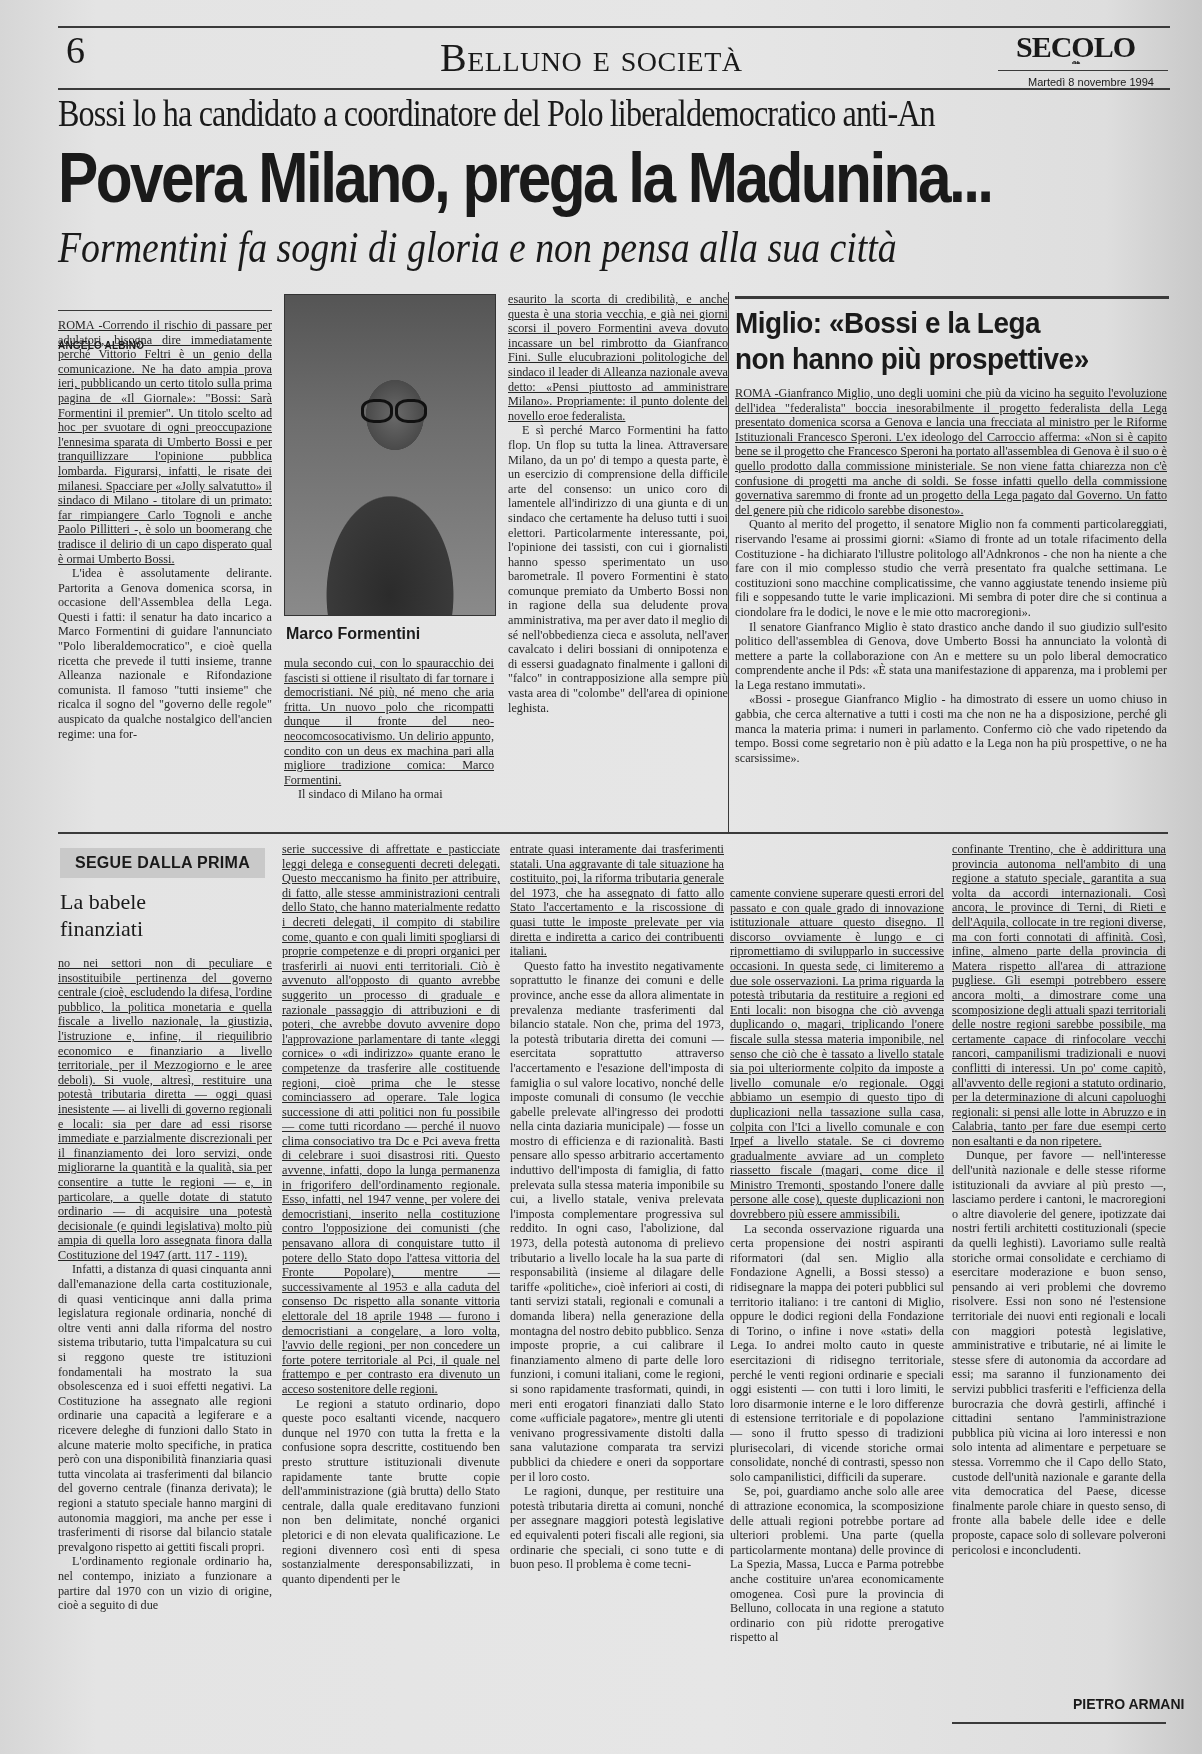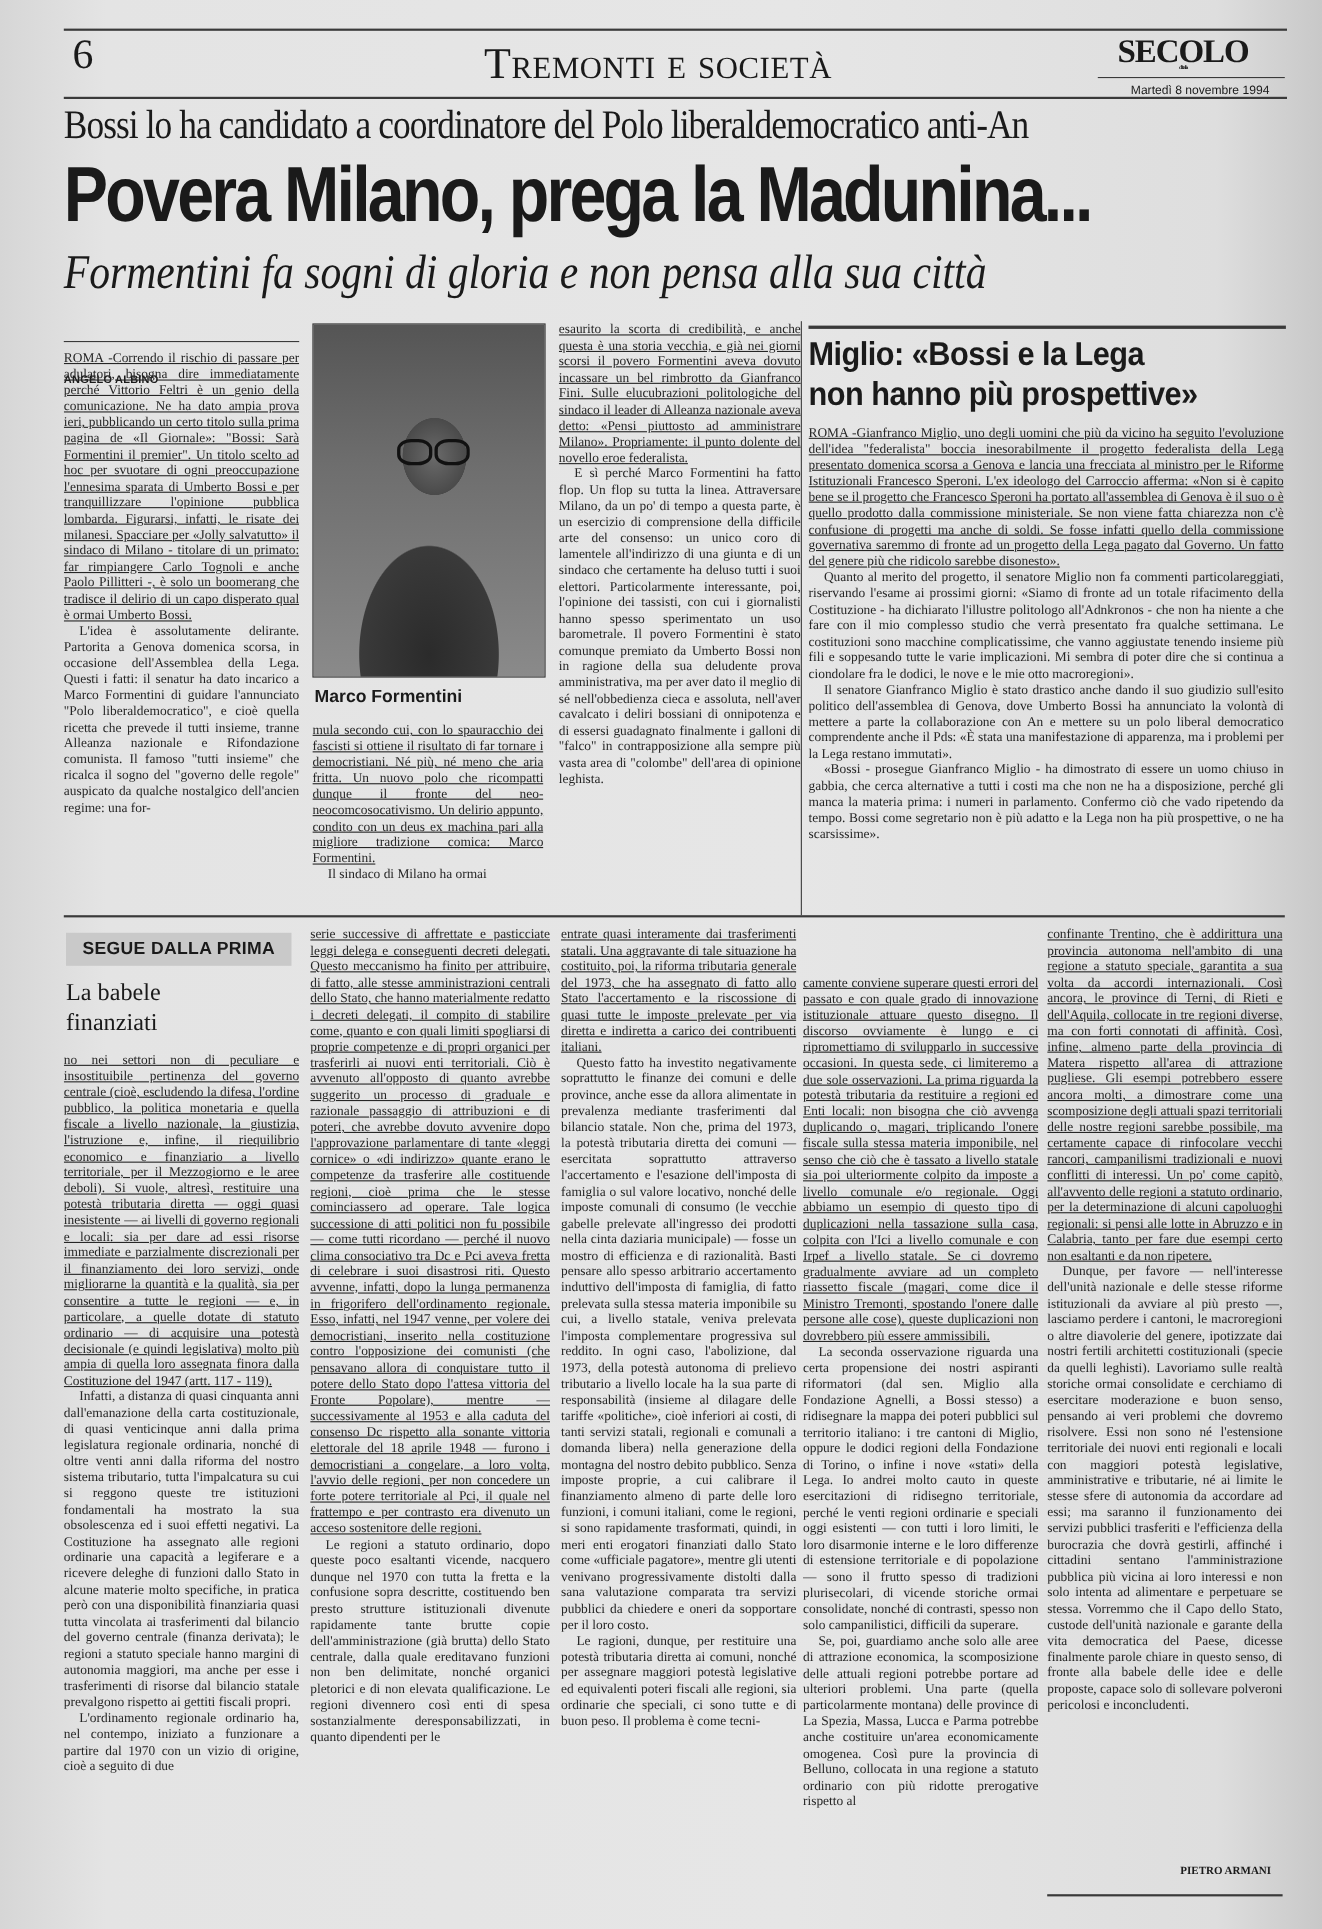--- a/index.html
+++ b/index.html
@@ -30,30 +30,30 @@
     background:
       radial-gradient(ellipse 48px 58px at 110px 120px, #6a6a6a 0%, #4a4a4a 60%, transparent 61%),
       radial-gradient(ellipse 90px 140px at 105px 300px, #2b2b2b 0%, #3a3a3a 70%, transparent 71%),
       linear-gradient(180deg,#555 0%,#6e6e6e 40%,#8a8a8a 100%);
     border:1px solid #333; }
   .glasses { position:absolute; width:26px; height:18px; border:3px solid #111; border-radius:40%; }
   .caption { position:absolute; left:286px; top:625px; font-family:"Liberation Sans", sans-serif; font-weight:bold; font-size:16px; }
   .box-title { position:absolute; left:735px; top:305px; font-family:"Liberation Sans", sans-serif; font-weight:bold; font-size:30px; line-height:36px; letter-spacing:-0.5px; white-space:nowrap; transform:scaleX(0.93); transform-origin:left; }
   .segue { position:absolute; left:60px; top:848px; width:205px; height:30px; background:#c9c9c9; font-family:"Liberation Sans", sans-serif; font-weight:bold; font-size:16px; line-height:30px; text-align:center; letter-spacing:0.3px; }
   .babele { position:absolute; left:60px; top:888px; font-size:22px; line-height:27px; }
-  .signature { position:absolute; left:1073px; top:1696px; font-family:Liberation Serif, serif; font-weight:bold; font-size:10px; }
+  .signature { position:absolute; left:1073px; top:1696px; font-family:Liberation Sans, sans-serif; font-weight:bold; font-size:14px; }
 </style>
 </head>
 <body>
 
 <div class="page">
 
   <div class="rule" style="left:58px;top:26px;width:1112px;height:2px;"></div>
   <div class="pagenum">6</div>
-  <div class="section">Tremonti e società</div>
+  <div class="section">Belluno e società</div>
   <div class="masthead">
     <span>SECOLO</span>
     <small>d'Italia</small>
   </div>
   <div class="rule" style="left:998px;top:70px;width:170px;height:1px;"></div>
   <div class="date">Martedì 8 novembre 1994</div>
   <div class="rule" style="left:58px;top:88px;width:1112px;height:2px;"></div>
 
   <div class="kicker">Bossi lo ha candidato a coordinatore del Polo liberaldemocratico anti-An</div>
   <div class="headline">Povera Milano, prega la Madunina...</div>

